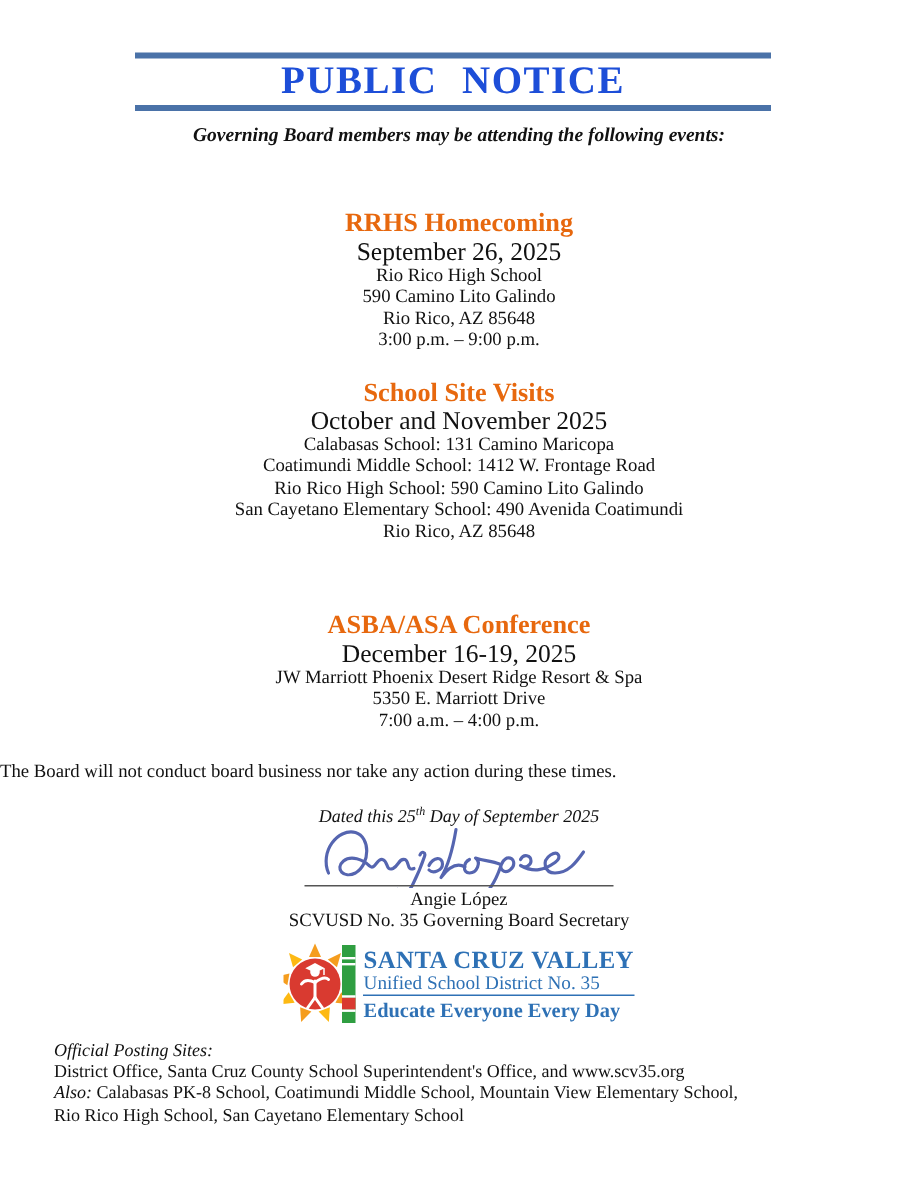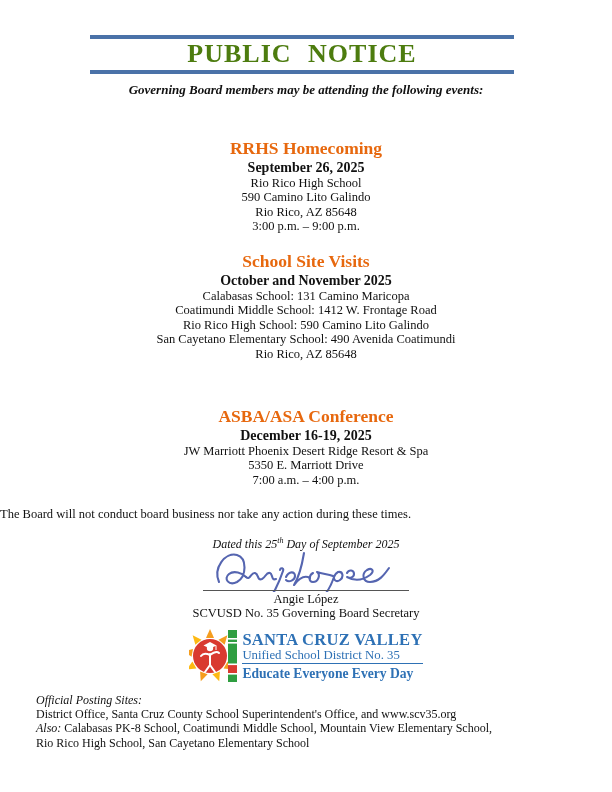--- a/index.html
+++ b/index.html
@@ -22,21 +22,21 @@
     left: 90px;
     width: 424px;
     border-top: 4.5px solid #4a72a8;
     border-bottom: 4.5px solid #4a72a8;
     text-align: center;
   }
   .notice-title {
     font-size: 26px;
     line-height: 30px;
     font-weight: bold;
-    color: #4d7c0f;
+    color: #1d4ed8;
     letter-spacing: 1px;
     word-spacing: 9px;
     padding: 0 0 1px 0;
   }
   .notice-subtitle {
     position: absolute;
     top: 82px;
     left: 0;
     width: 100%;
     text-align: center;
@@ -47,21 +47,21 @@
 
   
   .event { position: absolute; left: 0; width: 100%; text-align: center; }
   .event-title {
     font-size: 17.5px;
     line-height: 20px;
     font-weight: bold;
     color: #e7680e;
     margin-bottom: 3px;
   }
-  .event-date { font-size: 14px; font-weight: bold; line-height: 14.5px; }
+  .event-date { font-size: 17px; font-weight: normal; line-height: 14.5px; }
   .event-line { font-size: 12.5px; line-height: 14.5px; }
   .event-1 { top: 138px; }
   .event-2 { top: 251px; }
   .event-3 { top: 406px; }
 
   .board-note {
     position: absolute;
     top: 507px;
     left: 0;
     width: 100%;

